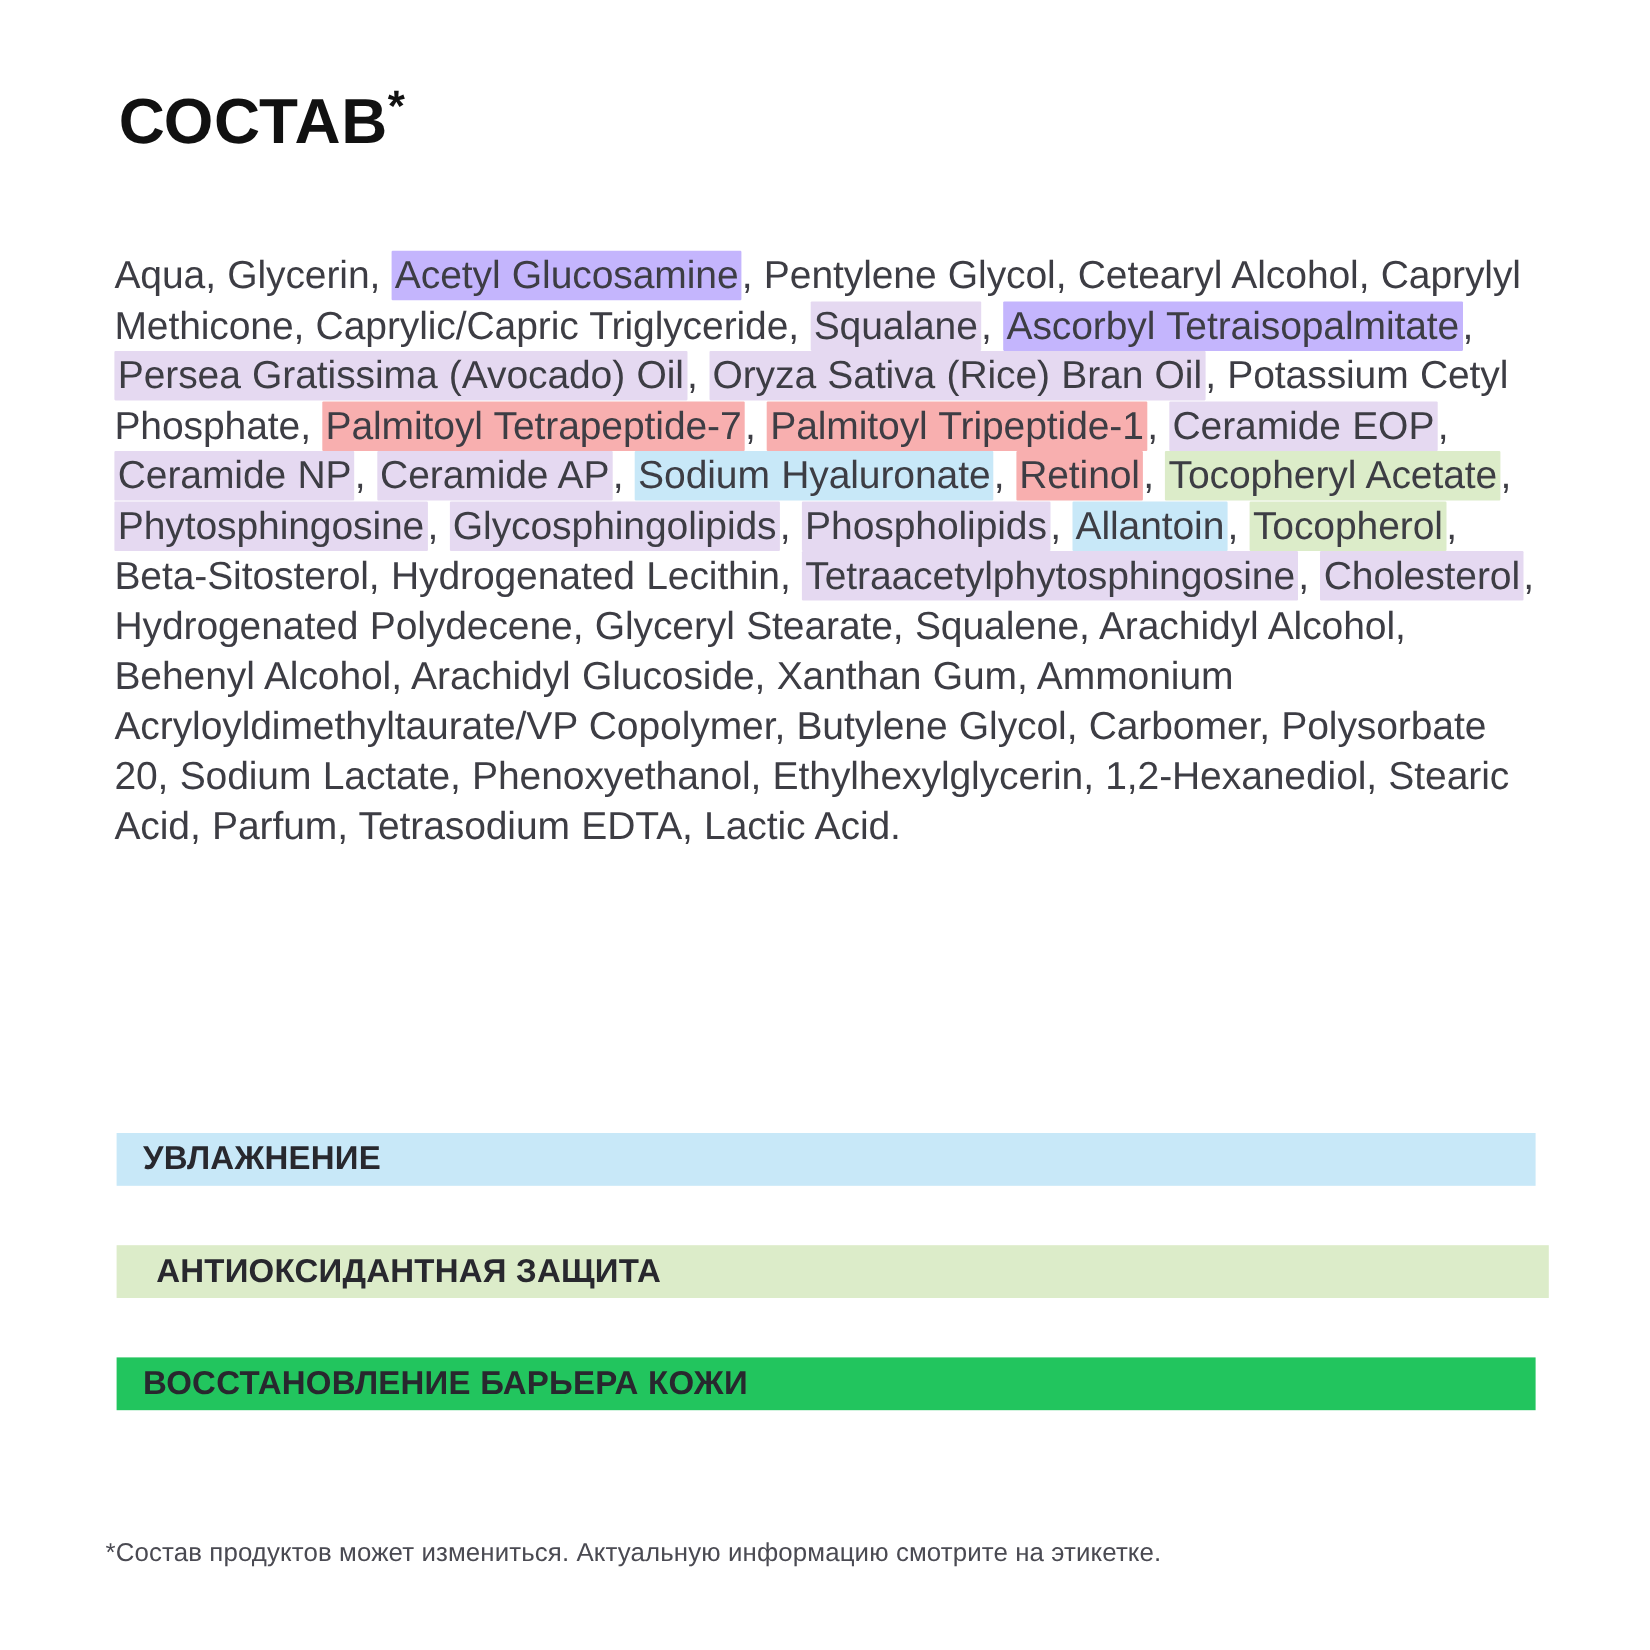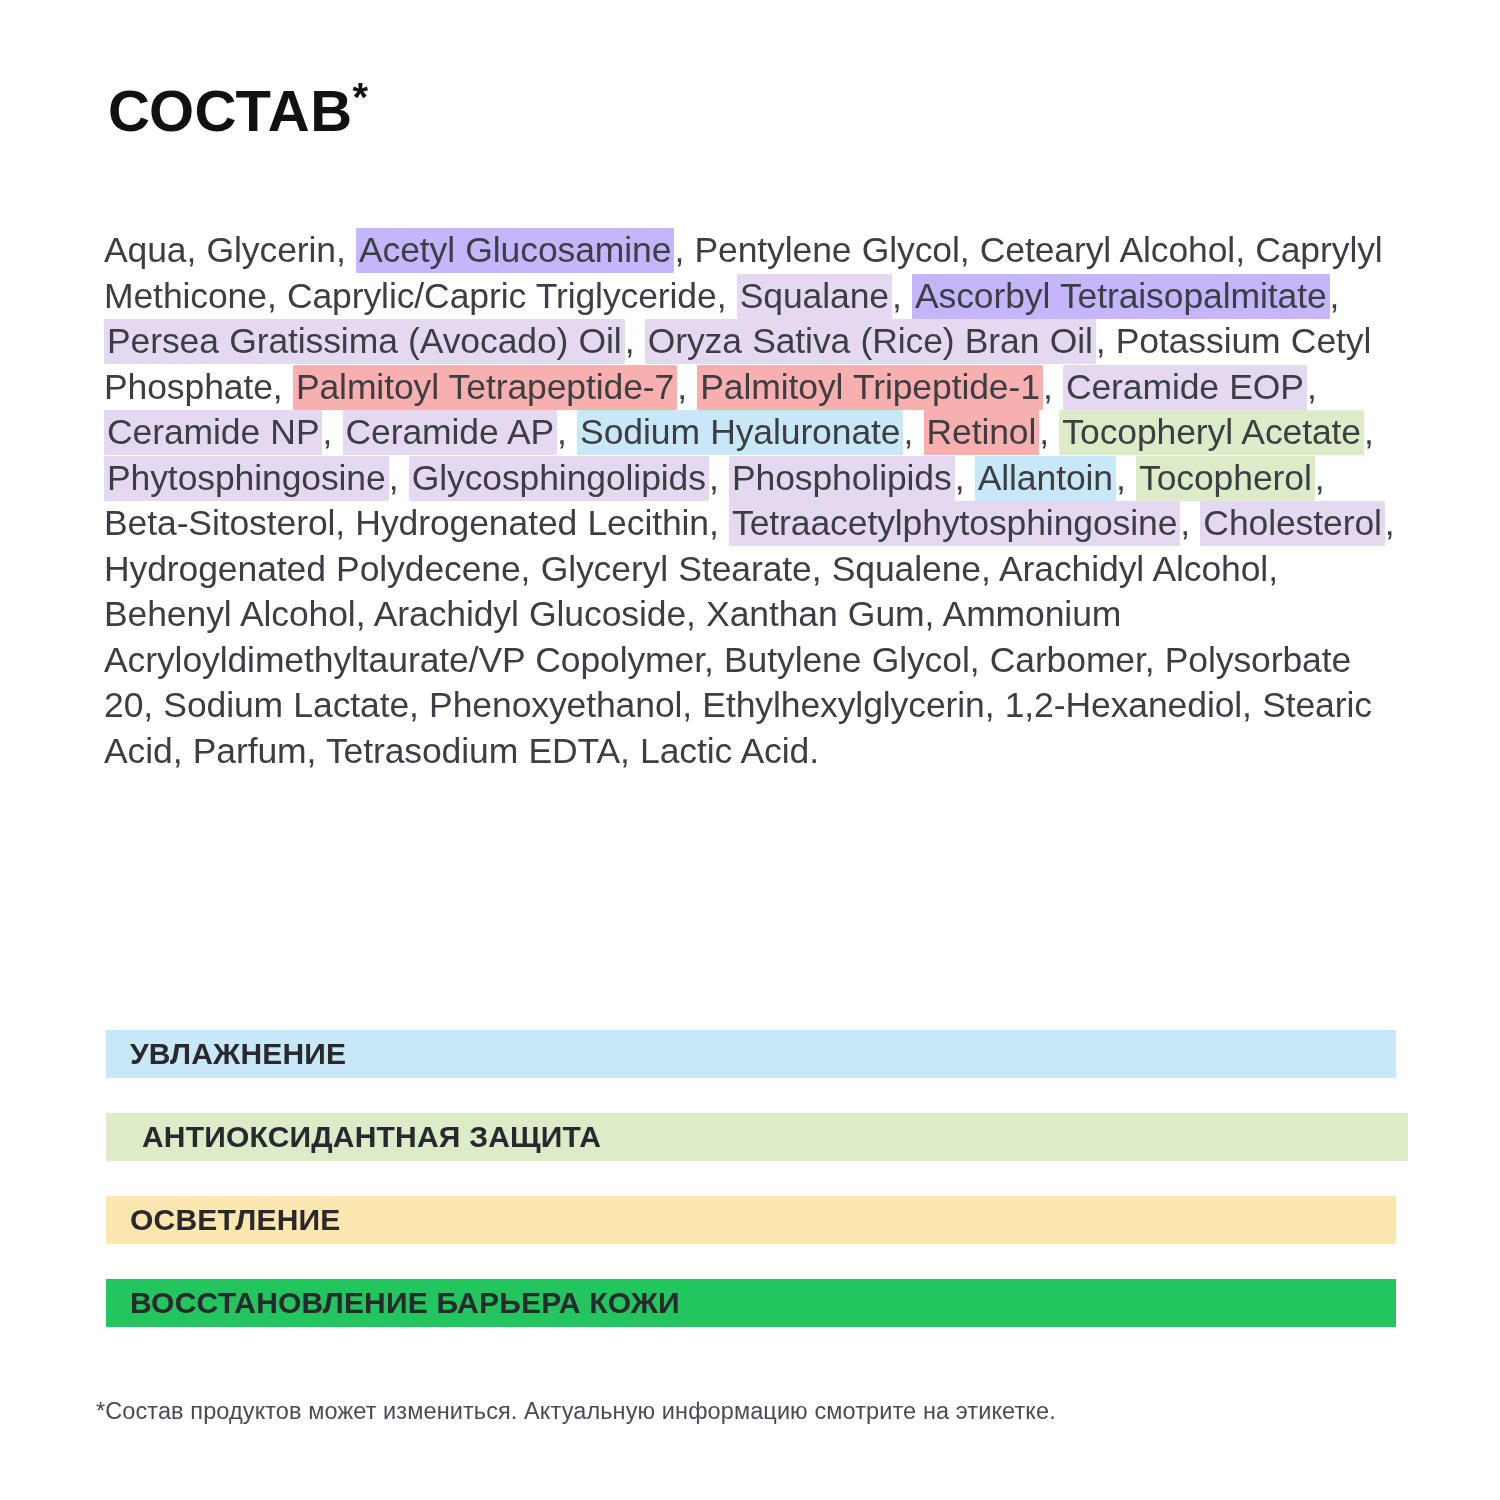--- a/index.html
+++ b/index.html
@@ -69,21 +69,21 @@
   .legend {
     position: absolute;
     left: 106px;
     top: 1030px;
     width: 1290px;
   }
   .legend-row {
     position: relative;
     width: 1290px;
     height: 48px;
-    margin-bottom: 35px;
+    margin-bottom: 54px;
     display: flex;
     align-items: center;
   }
   .legend-row:last-child { margin-bottom: 0; }
   .legend-label {
     font-size: 30px;
     font-weight: 700;
     letter-spacing: 0.2px;
     color: #28282e;
     margin-left: 24px;
@@ -116,23 +116,20 @@
 
   <div class="ingredients" id="ingredients"><span>Aqua, Glycerin, </span><span class="hl hl-yellow">Acetyl Glucosamine</span><span>, Pentylene Glycol, Cetearyl Alcohol, Caprylyl Methicone, Caprylic/Capric Triglyceride, </span><span class="hl hl-purple">Squalane</span><span>, </span><span class="hl hl-yellow">Ascorbyl Tetraisopalmitate</span><span>, </span><span class="hl hl-purple">Persea Gratissima (Avocado) Oil</span><span>, </span><span class="hl hl-purple">Oryza Sativa (Rice) Bran Oil</span><span>, Potassium Cetyl Phosphate, </span><span class="hl hl-pink">Palmitoyl Tetrapeptide-7</span><span>, </span><span class="hl hl-pink">Palmitoyl Tripeptide-1</span><span>, </span><span class="hl hl-purple">Ceramide EOP</span><span>, </span><span class="hl hl-purple">Ceramide NP</span><span>, </span><span class="hl hl-purple">Ceramide AP</span><span>, </span><span class="hl hl-blue">Sodium Hyaluronate</span><span>, </span><span class="hl hl-pink">Retinol</span><span>, </span><span class="hl hl-green">Tocopheryl Acetate</span><span>, </span><span class="hl hl-purple">Phytosphingosine</span><span>, </span><span class="hl hl-purple">Glycosphingolipids</span><span>, </span><span class="hl hl-purple">Phospholipids</span><span>, </span><span class="hl hl-blue">Allantoin</span><span>, </span><span class="hl hl-green">Tocopherol</span><span>, Beta-Sitosterol, Hydrogenated Lecithin, </span><span class="hl hl-purple">Tetraacetylphytosphingosine</span><span>, </span><span class="hl hl-purple">Cholesterol</span><span>, Hydrogenated Polydecene, Glyceryl Stearate, Squalene, Arachidyl Alcohol, Behenyl Alcohol, Arachidyl Glucoside, Xanthan Gum, Ammonium Acryloyldimethyltaurate/VP Copolymer, Butylene Glycol, Carbomer, Polysorbate 20, Sodium Lactate, Phenoxyethanol, Ethylhexylglycerin, 1,2-Hexanediol, Stearic Acid, Parfum, Tetrasodium EDTA, Lactic Acid.</span></div>
 
   <div class="legend" id="legend">
       <div class="legend-row bar-blue">
         <span class="legend-label">УВЛАЖНЕНИЕ</span>
       </div>
       <div class="legend-row bar-green">
         <span class="legend-label">АНТИОКСИДАНТНАЯ ЗАЩИТА</span>
       </div>
-      <div class="legend-row bar-yellow">
-        <span class="legend-label">ОСВЕТЛЕНИЕ</span>
-      </div>
       <div class="legend-row bar-purple">
         <span class="legend-label">ВОССТАНОВЛЕНИЕ БАРЬЕРА КОЖИ</span>
       </div>
     </div>
 
   <div class="footnote">*Состав продуктов может измениться. Актуальную информацию смотрите на этикетке.</div>
 
 </div>
 
 </body></html>

